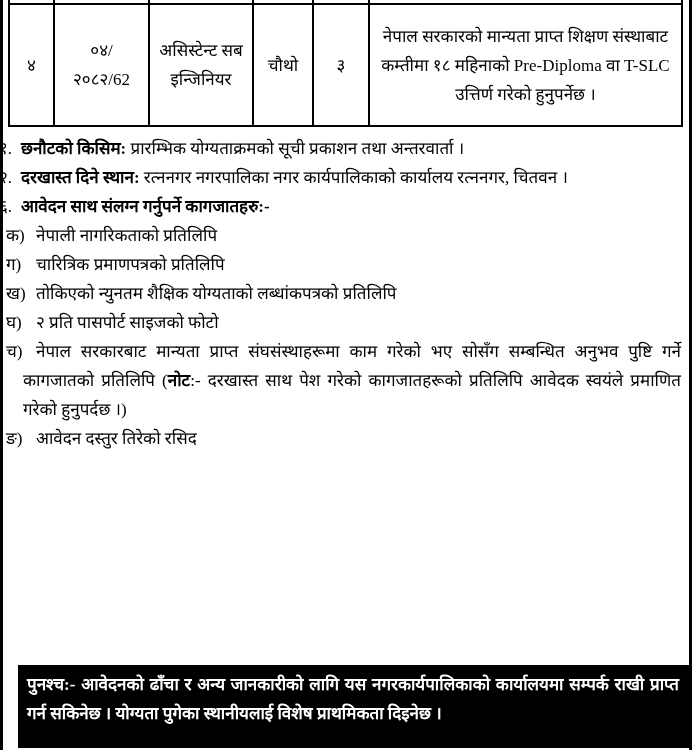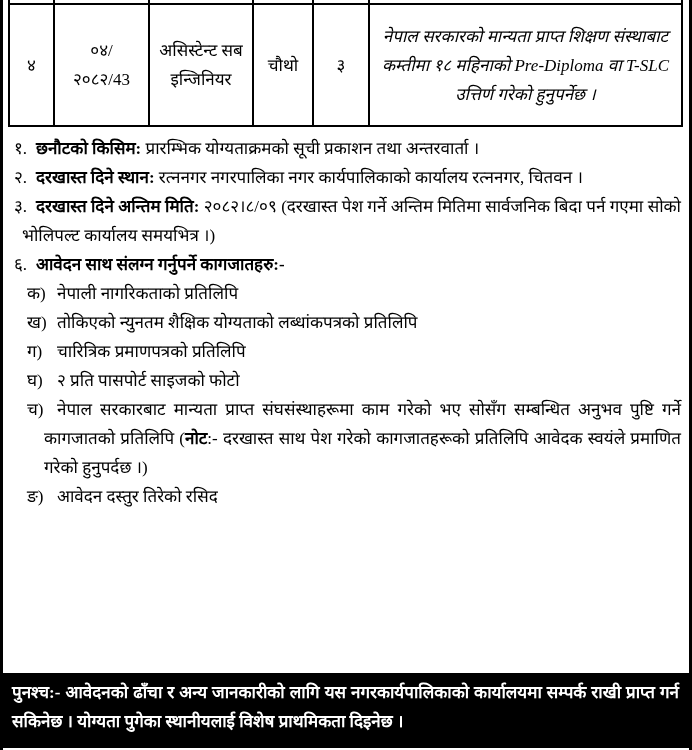--- a/index.html
+++ b/index.html
@@ -17,38 +17,38 @@
   
   table.vtable {
     border-collapse:collapse; table-layout:fixed;
     width:673px; margin-left:5px;
     font-size:17px; line-height:29px;
   }
   table.vtable td { border:2px solid #000; padding:0 3px; text-align:center; vertical-align:middle; }
   tr.stub td { border-top:none; height:3px; padding:0; line-height:0; font-size:0; }
   tr.mainrow { height:122px; }
   td.qual {
-    text-align:justify; padding:2px 8px 2px 7px; vertical-align:middle;font-style:italic;
+    text-align:justify; padding:2px 8px 2px 7px; vertical-align:middle;
   }
   
   .list {
     padding:7px 8px 0 0;
     font-size:17px; line-height:29px;
   }
-  .item { padding-left:19px; text-indent:-8px; text-align:justify; }
+  .item { padding-left:4px; text-indent:-8px; text-align:justify; }
   .item .num { display:inline-block; width:22px; text-indent:0; }
   .lbl { font-weight:bold; }
-  .sub { padding-left:41px; text-indent:-17px; text-align:justify; }
+  .sub { padding-left:20px; text-indent:-17px; text-align:justify; }
   .sub .mk { display:inline-block; width:30px; text-indent:0; }
   
   .footer {
-    position:absolute; left:0; right:0; bottom:2px;
+    position:absolute; left:15px; right:0; bottom:2px;
     background:#000; color:#fff;
     font-weight:bold; font-size:17px; line-height:29px;
-    padding:5px 10px 12px 9px;
+    padding:5px 10px 20px 9px;
     text-align:justify;
   }
 </style>
 </head>
 <body>
 
 <div class="page">
 
   <table class="vtable">
     <colgroup>
@@ -65,59 +65,56 @@
       <td></td>
       <td></td>
       <td></td>
       <td></td>
       <td></td>
     </tr>
     <tr class="mainrow">
       <td>४</td>
       <td>
         <div>०४/</div>
-        <div>२०८२/43</div>
+        <div>२०८२/62</div>
       </td>
       <td>असिस्टेन्ट सब इन्जिनियर</td>
       <td>चौथो</td>
       <td>३</td>
       <td class="qual">नेपाल सरकारको मान्यता प्राप्त शिक्षण संस्थाबाट कम्तीमा १८ महिनाको Pre-Diploma वा T-SLC उत्तिर्ण गरेको हुनुपर्नेछ ।</td>
     </tr>
   </tbody>
     </table>
 
   <div class="list">
 
     <div class="item">
       <span class="num">१.</span><span class="lbl">छनौटको किसिम:</span><span> प्रारम्भिक योग्यताक्रमको सूची प्रकाशन तथा अन्तरवार्ता ।</span>
     </div>
 
     <div class="item">
       <span class="num">२.</span><span class="lbl">दरखास्त दिने स्थान:</span><span> रत्ननगर नगरपालिका नगर कार्यपालिकाको कार्यालय रत्ननगर, चितवन ।</span>
     </div>
 
-    <div class="item">
-      <span class="num">३.</span><span class="lbl">दरखास्त दिने अन्तिम मिति:</span><span> २०८२।८/०९ (दरखास्त पेश गर्ने अन्तिम मितिमा सार्वजनिक बिदा पर्न गएमा सोको भोलिपल्ट कार्यालय समयभित्र ।)</span>
-    </div>
 
 
 
     <div class="item">
       <span class="num">६.</span><span class="lbl">आवेदन साथ संलग्न गर्नुपर्ने कागजातहरु:-</span>
     </div>
 
     <div>
       <div class="sub">
         <span class="mk">क)</span><span>नेपाली नागरिकताको प्रतिलिपि</span>
       </div>
       <div class="sub">
-        <span class="mk">ख)</span><span>तोकिएको न्युनतम शैक्षिक योग्यताको लब्धांकपत्रको प्रतिलिपि</span>
+        <span class="mk">ग)</span><span>चारित्रिक प्रमाणपत्रको प्रतिलिपि</span>
       </div>
       <div class="sub">
-        <span class="mk">ग)</span><span>चारित्रिक प्रमाणपत्रको प्रतिलिपि</span>
+        <span class="mk">ख)</span><span>तोकिएको न्युनतम शैक्षिक योग्यताको लब्धांकपत्रको प्रतिलिपि</span>
       </div>
       <div class="sub">
         <span class="mk">घ)</span><span>२ प्रति पासपोर्ट साइजको फोटो</span>
       </div>
       <div class="sub">
         <span class="mk">च)</span><span>नेपाल सरकारबाट मान्यता प्राप्त संघसंस्थाहरूमा काम गरेको भए सोसँग सम्बन्धित अनुभव पुष्टि गर्ने कागजातको प्रतिलिपि (</span><span class="lbl">नोट</span><span>:- दरखास्त साथ पेश गरेको कागजातहरूको प्रतिलिपि आवेदक स्वयंले प्रमाणित गरेको हुनुपर्दछ ।)</span>
       </div>
       <div class="sub">
         <span class="mk">ङ)</span><span>आवेदन दस्तुर तिरेको रसिद</span>
       </div>

